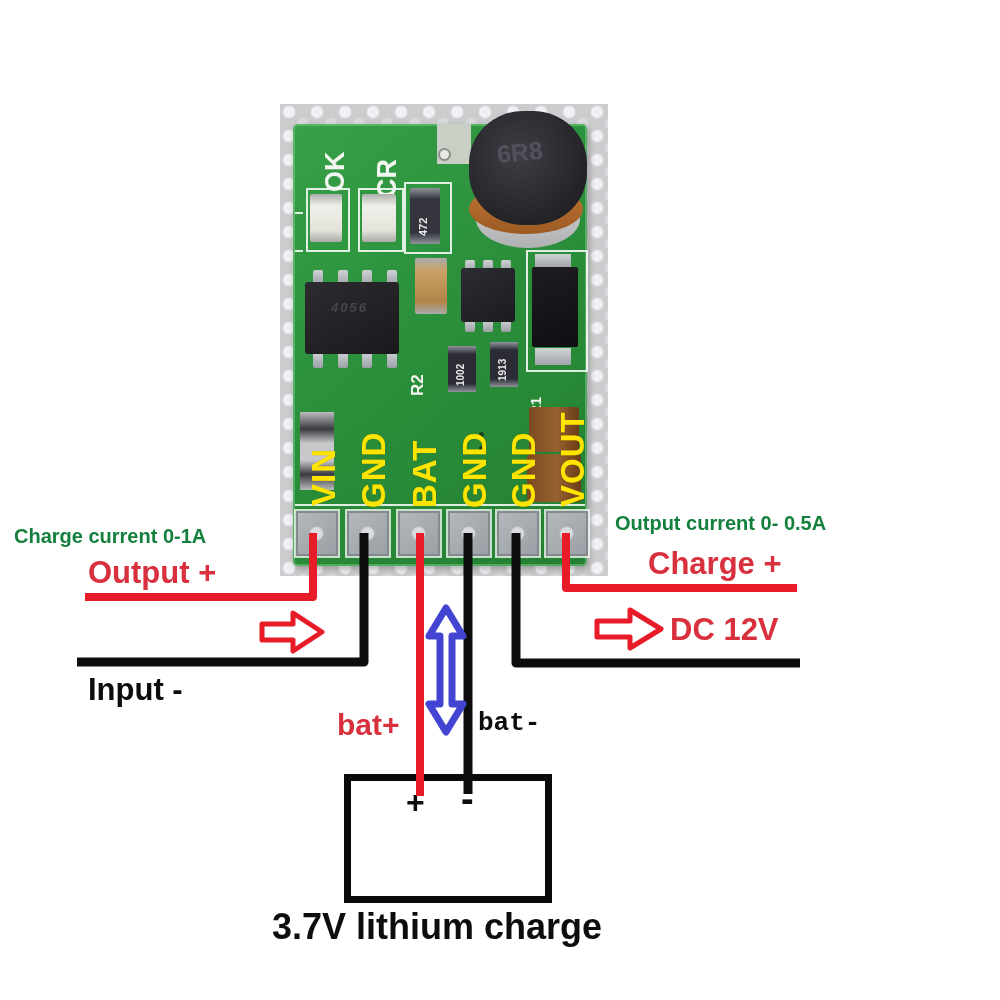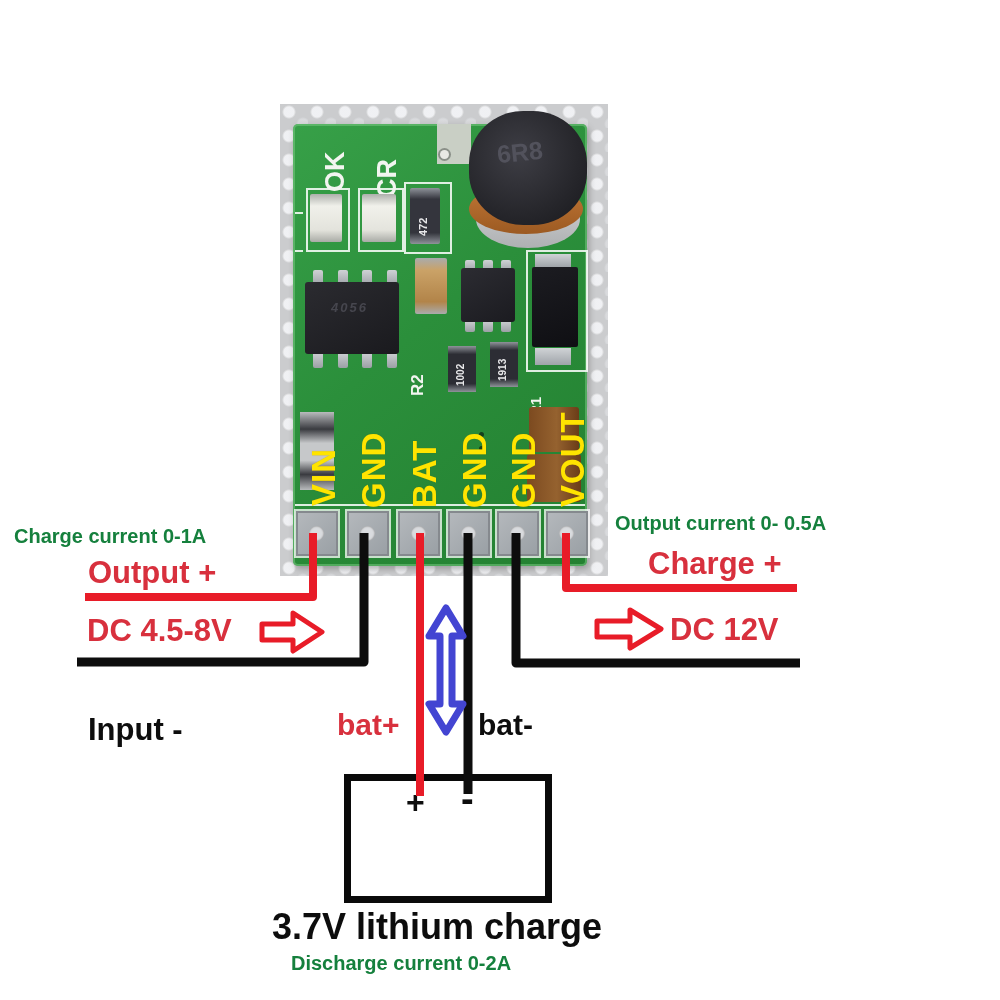--- a/index.html
+++ b/index.html
@@ -154,26 +154,24 @@
 
     <polygon points="262,624 293,624 293,613 322,632 293,651 293,640 262,640" fill="#ffffff" stroke="#e81c28" stroke-width="5" stroke-linejoin="round"></polygon>
 
     <polygon points="597,621 630,621 630,610 661,629 630,648 630,637 597,637" fill="#ffffff" stroke="#e81c28" stroke-width="5" stroke-linejoin="round"></polygon>
 
     <polygon points="446,608 463,636 452,636 452,704 463,704 446,732 429,704 440,704 440,636 429,636" fill="#ffffff" stroke="#4345d2" stroke-width="7" stroke-linejoin="round"></polygon>
   </svg>
 
   <div class="abs purple" style="left:14px;top:525px;">Charge current 0-1A</div>
   <div class="abs red-t" style="left:88px;top:555px;">Output +</div>
-  <div class="abs red-t" style="left:87px;top:613px;">DC 4.5-8V</div>
-  <div class="abs blk-t" style="left:88px;top:672px;margin-top:40px;">Input -</div>
+  <div class="abs blk-t" style="left:88px;top:672px;">Input -</div>
 
   <div class="abs purple" style="left:615px;top:512px;text-align:right;">Output current 0- 0.5A</div>
   <div class="abs red-t" style="left:648px;top:546px;">Charge +</div>
   <div class="abs red-t" style="left:670px;top:612px;">DC 12V</div>
 
   <div class="abs red-t" style="left:337px;top:708px;font-size:30px;">bat+</div>
-  <div class="abs blk-t" style="left:478px;top:708px;font-size:30px;">bat-</div>
+  <div class="abs blk-t" style="left:478px;top:708px;font-size:26px;font-family:Liberation Mono, monospace;">bat-</div>
 
   <div class="abs blk-t" style="left:272px;top:906px;font-size:36px;">3.7V lithium charge</div>
-  <div class="abs purple" style="left:291px;top:952px;">Discharge current 0-2A</div>
 
 </div>
 
 </body></html>

